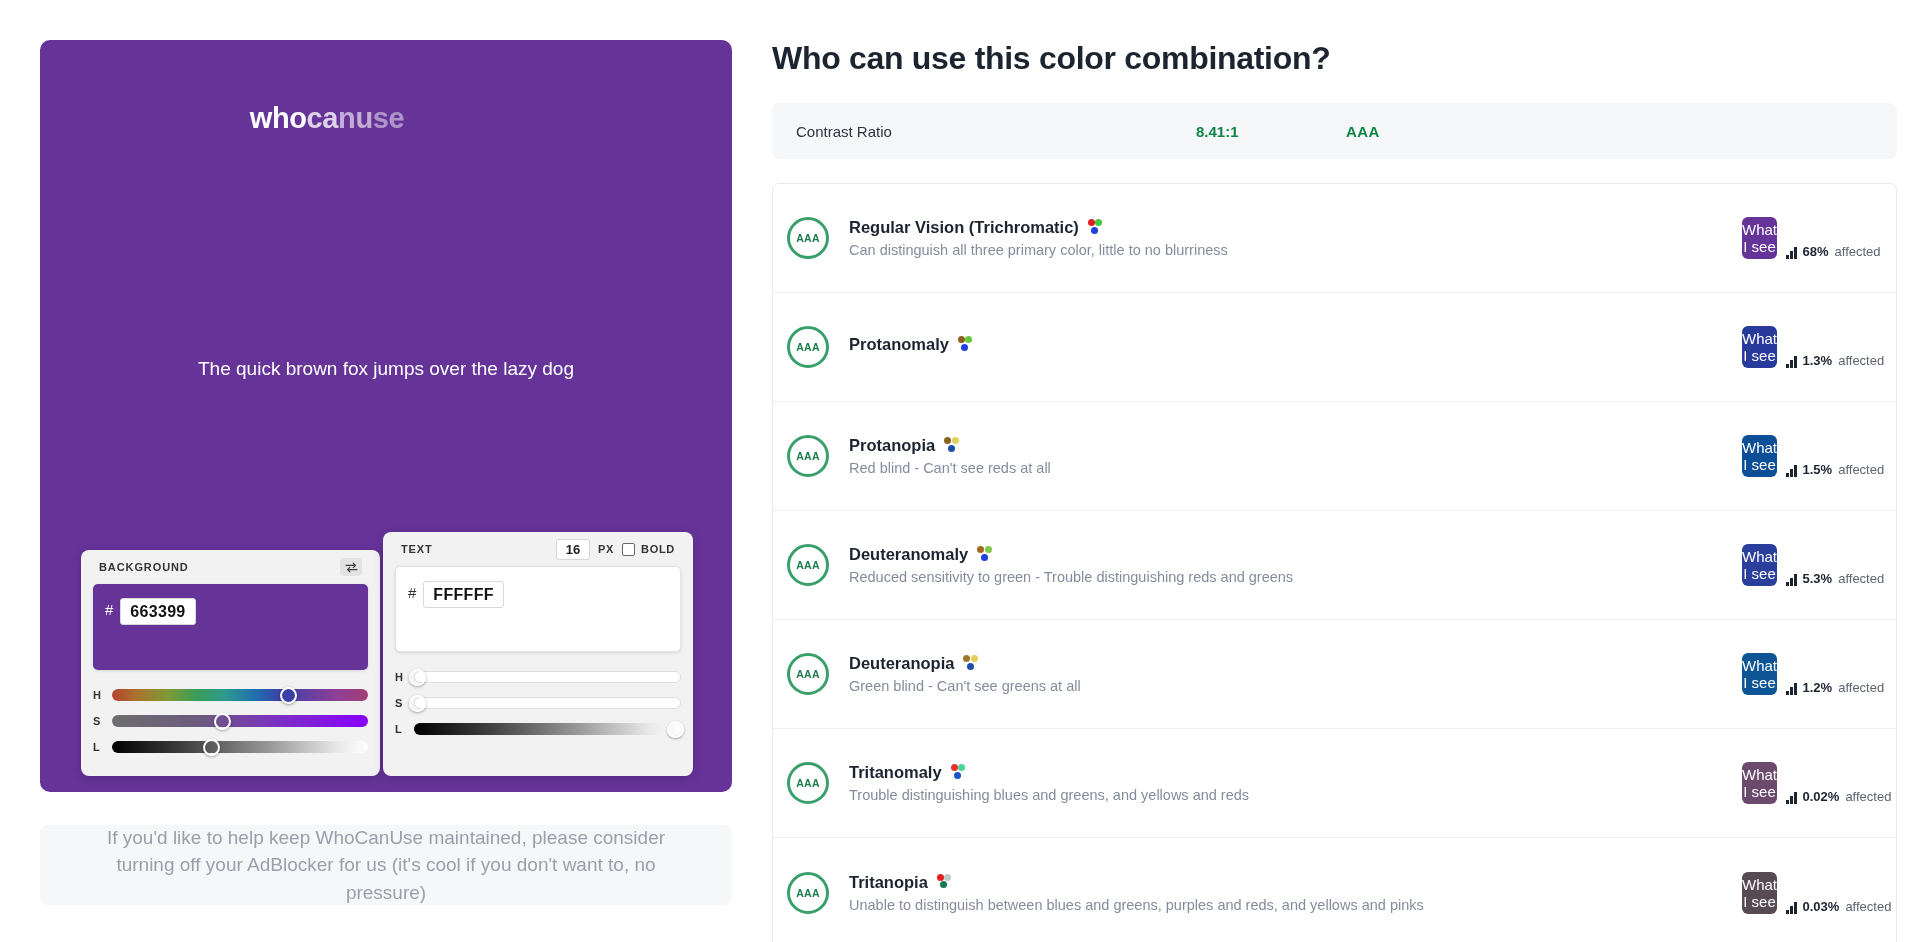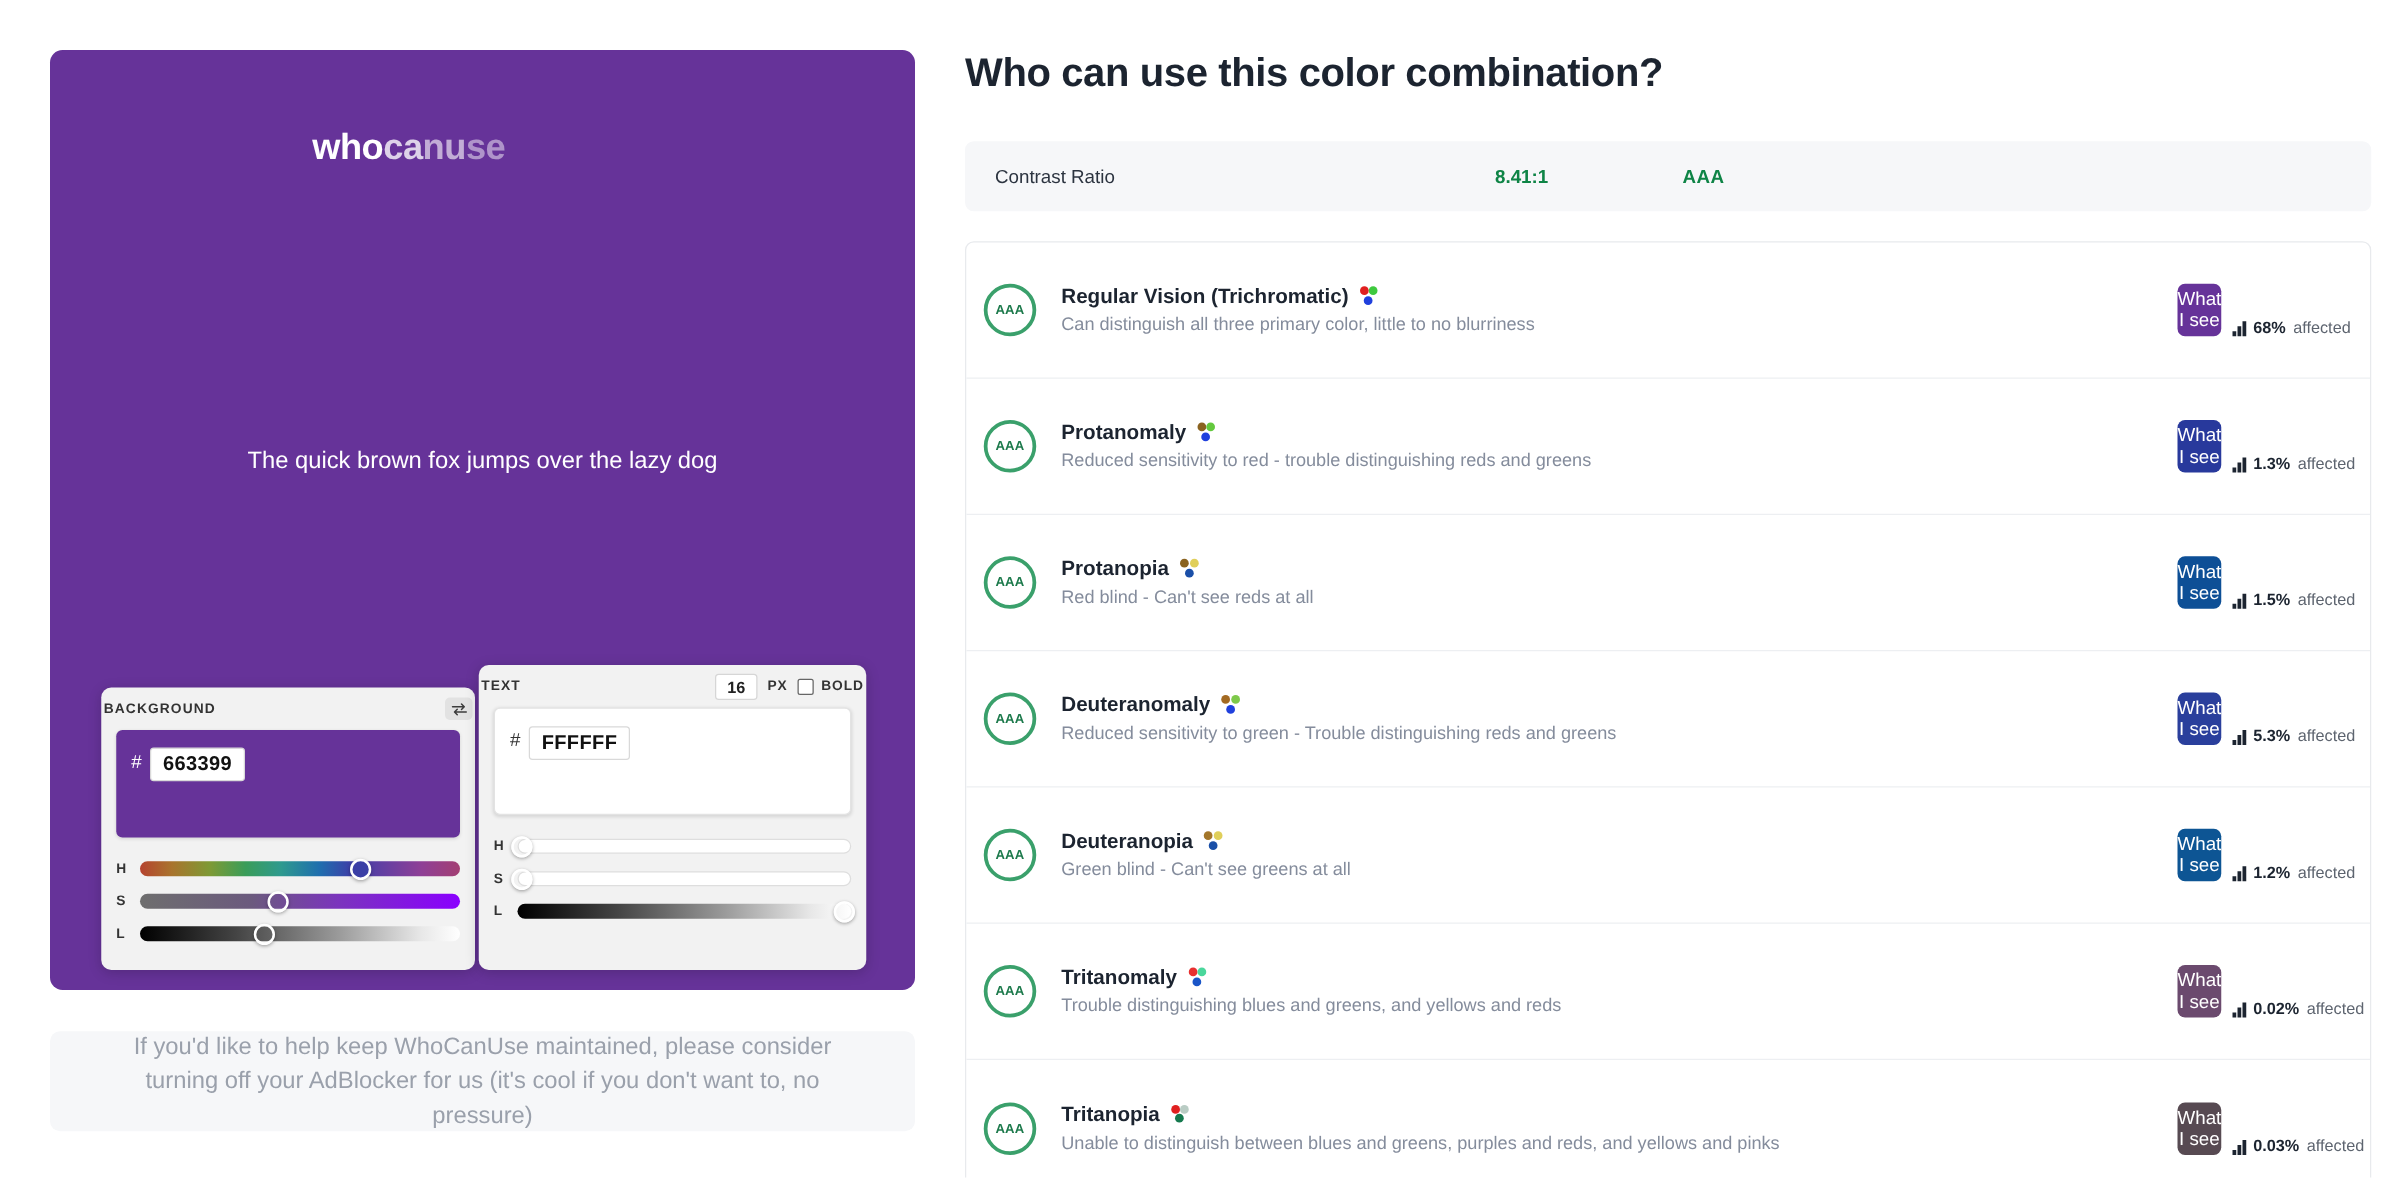--- a/index.html
+++ b/index.html
@@ -91,21 +91,21 @@
     top: 18px;
     width: 310px;
     height: 244px;
     z-index: 2;
   }
 
   .picker-head {
     height: 34px;
     display: flex;
     align-items: center;
-    padding: 0 2px;
+    padding: 0 18px;
     gap: 8px;
   }
   .picker-head .ttl {
     font-size: 11px;
     font-weight: bold;
     letter-spacing: 0.9px;
     color: #333333;
   }
   .picker-head .spacer { flex: 1; }
 
@@ -274,21 +274,21 @@
     left: 772px;
     top: 40px;
     width: 1125px;
   }
 
   .page-title {
     font-size: 32px;
     font-weight: bold;
     color: #1c2430;
     letter-spacing: -0.3px;
-    margin-bottom: 36px;
+    margin-bottom: 26px;
   }
 
   .contrast-bar {
     height: 56px;
     background: #f6f7f9;
     border-radius: 7px;
     display: flex;
     align-items: center;
     padding: 0 24px;
     font-size: 15px;
@@ -534,21 +534,20 @@
           <div class="badge">AAA</div>
           <div class="vinfo">
             <div class="vtitle">
               <span>Protanomaly</span>
               <span class="dots">
                 <i class="d1" style="background:#8a6320"></i>
                 <i class="d2" style="background:#64c93e"></i>
                 <i class="d3" style="background:#2040dd"></i>
               </span>
             </div>
-            <div class="vdesc">Reduced sensitivity to red - trouble distinguishing reds and greens</div>
           </div>
           <div class="vright">
             <button class="wbtn" style="background:#28399c">What I see</button>
             <span class="affected">
               <span class="bars">
                 <span></span>
                 <span></span>
                 <span></span>
               </span>
               <b>1.3%</b>

